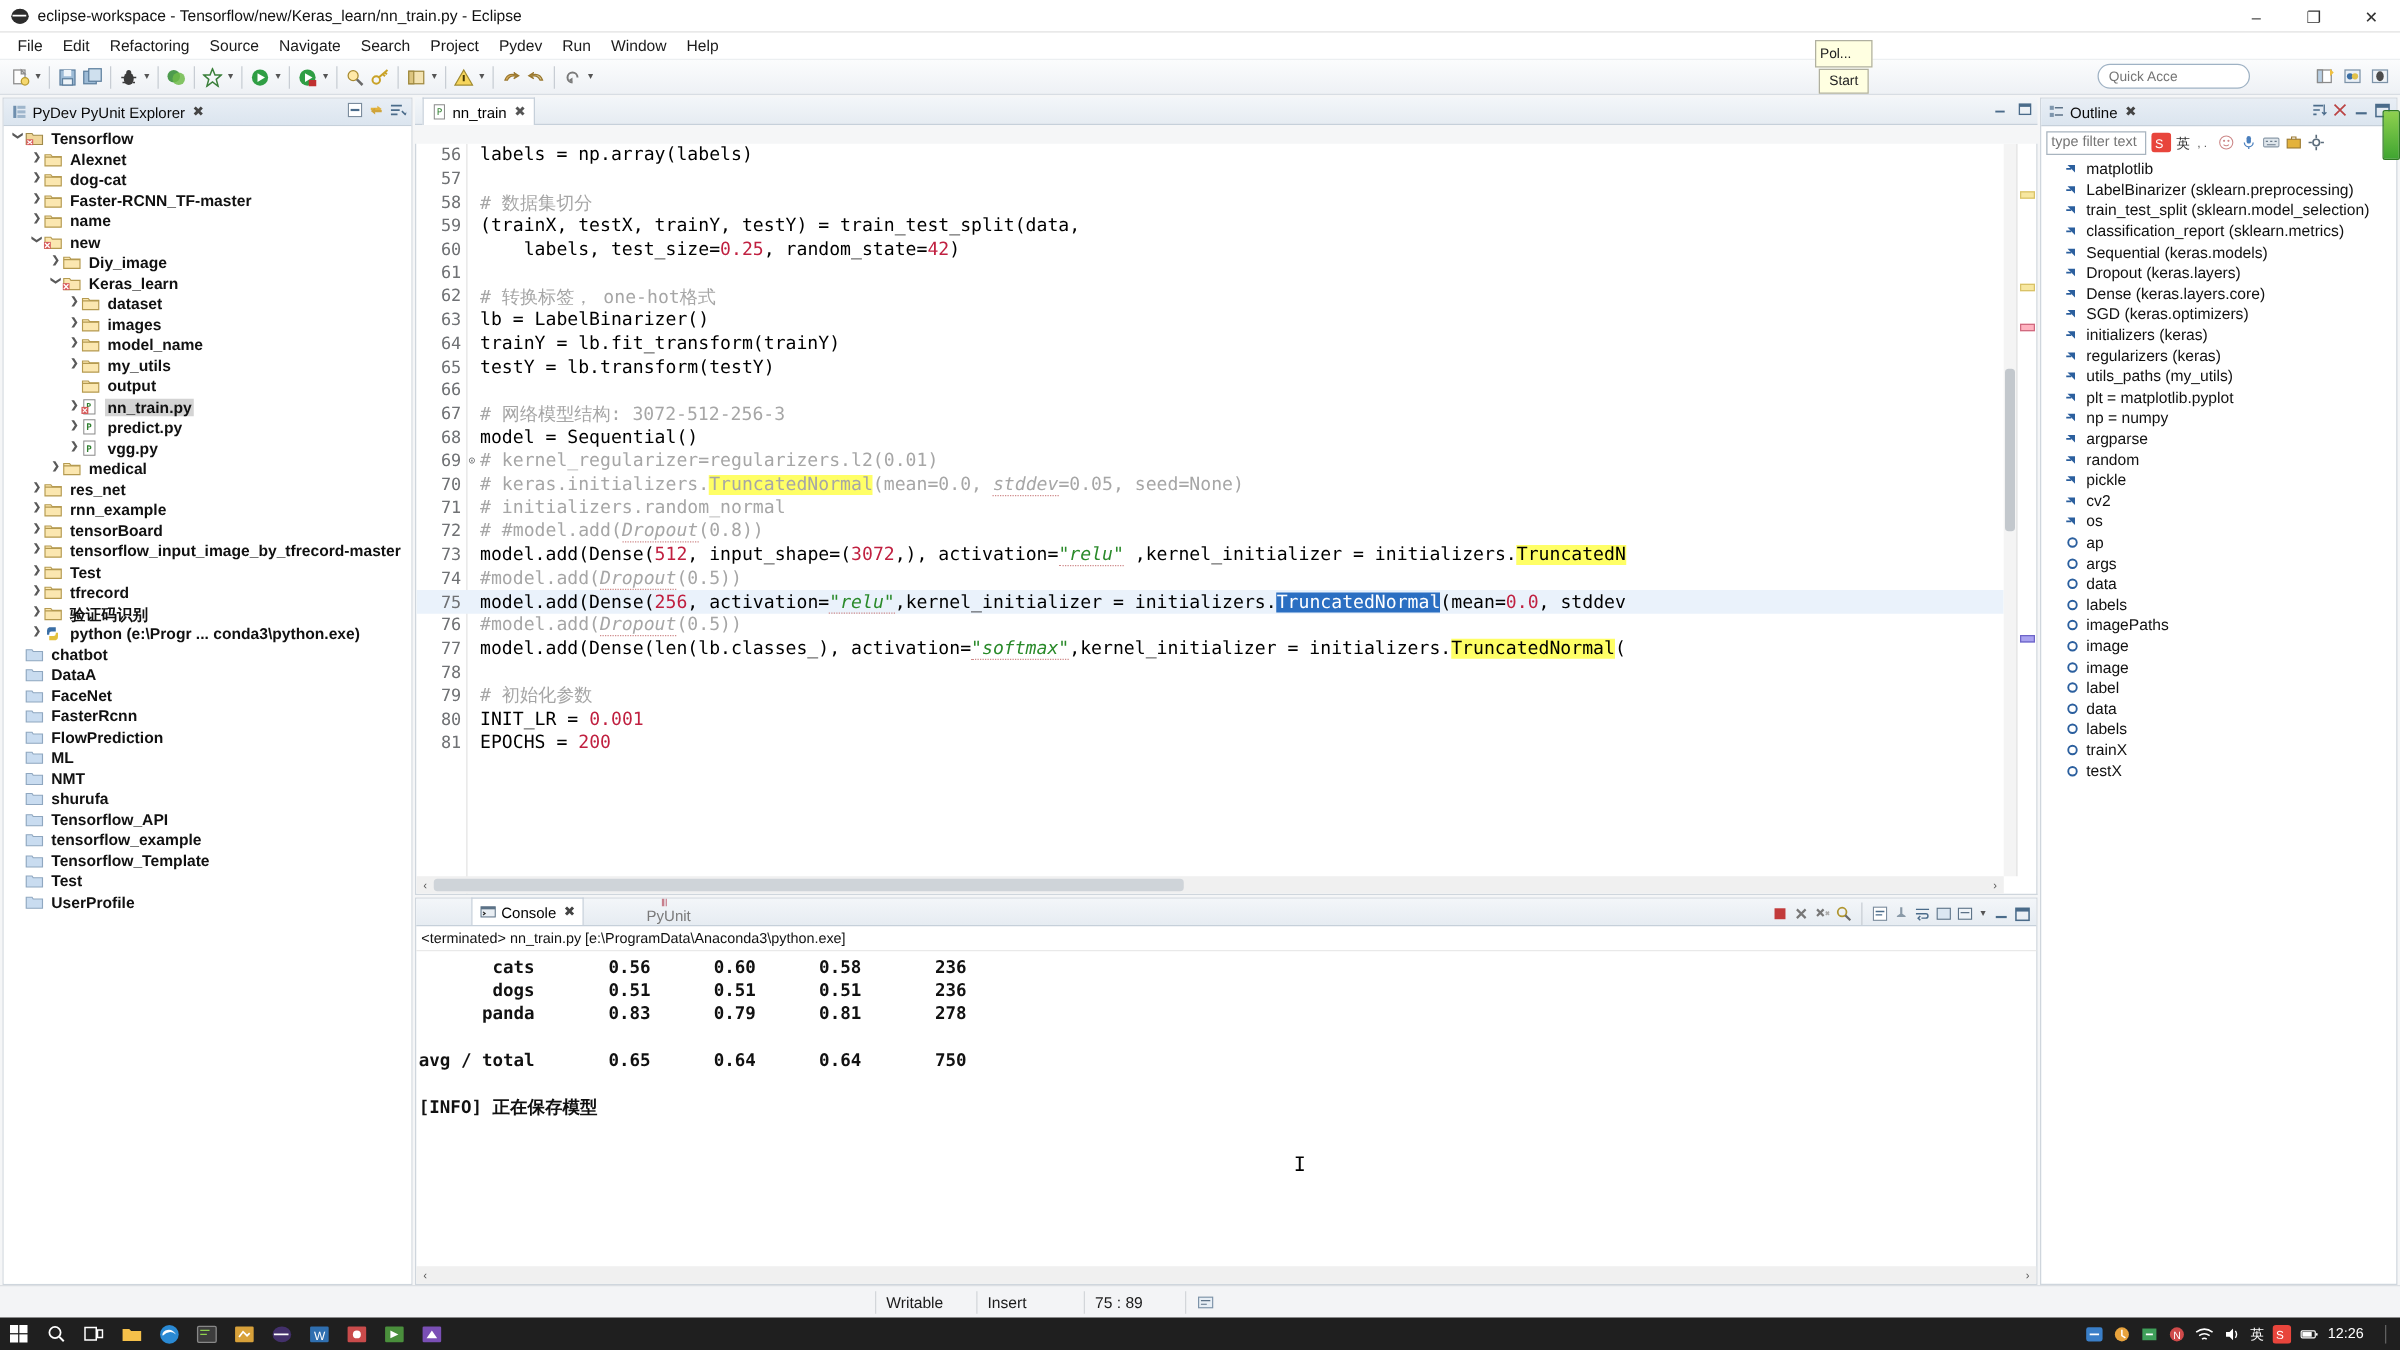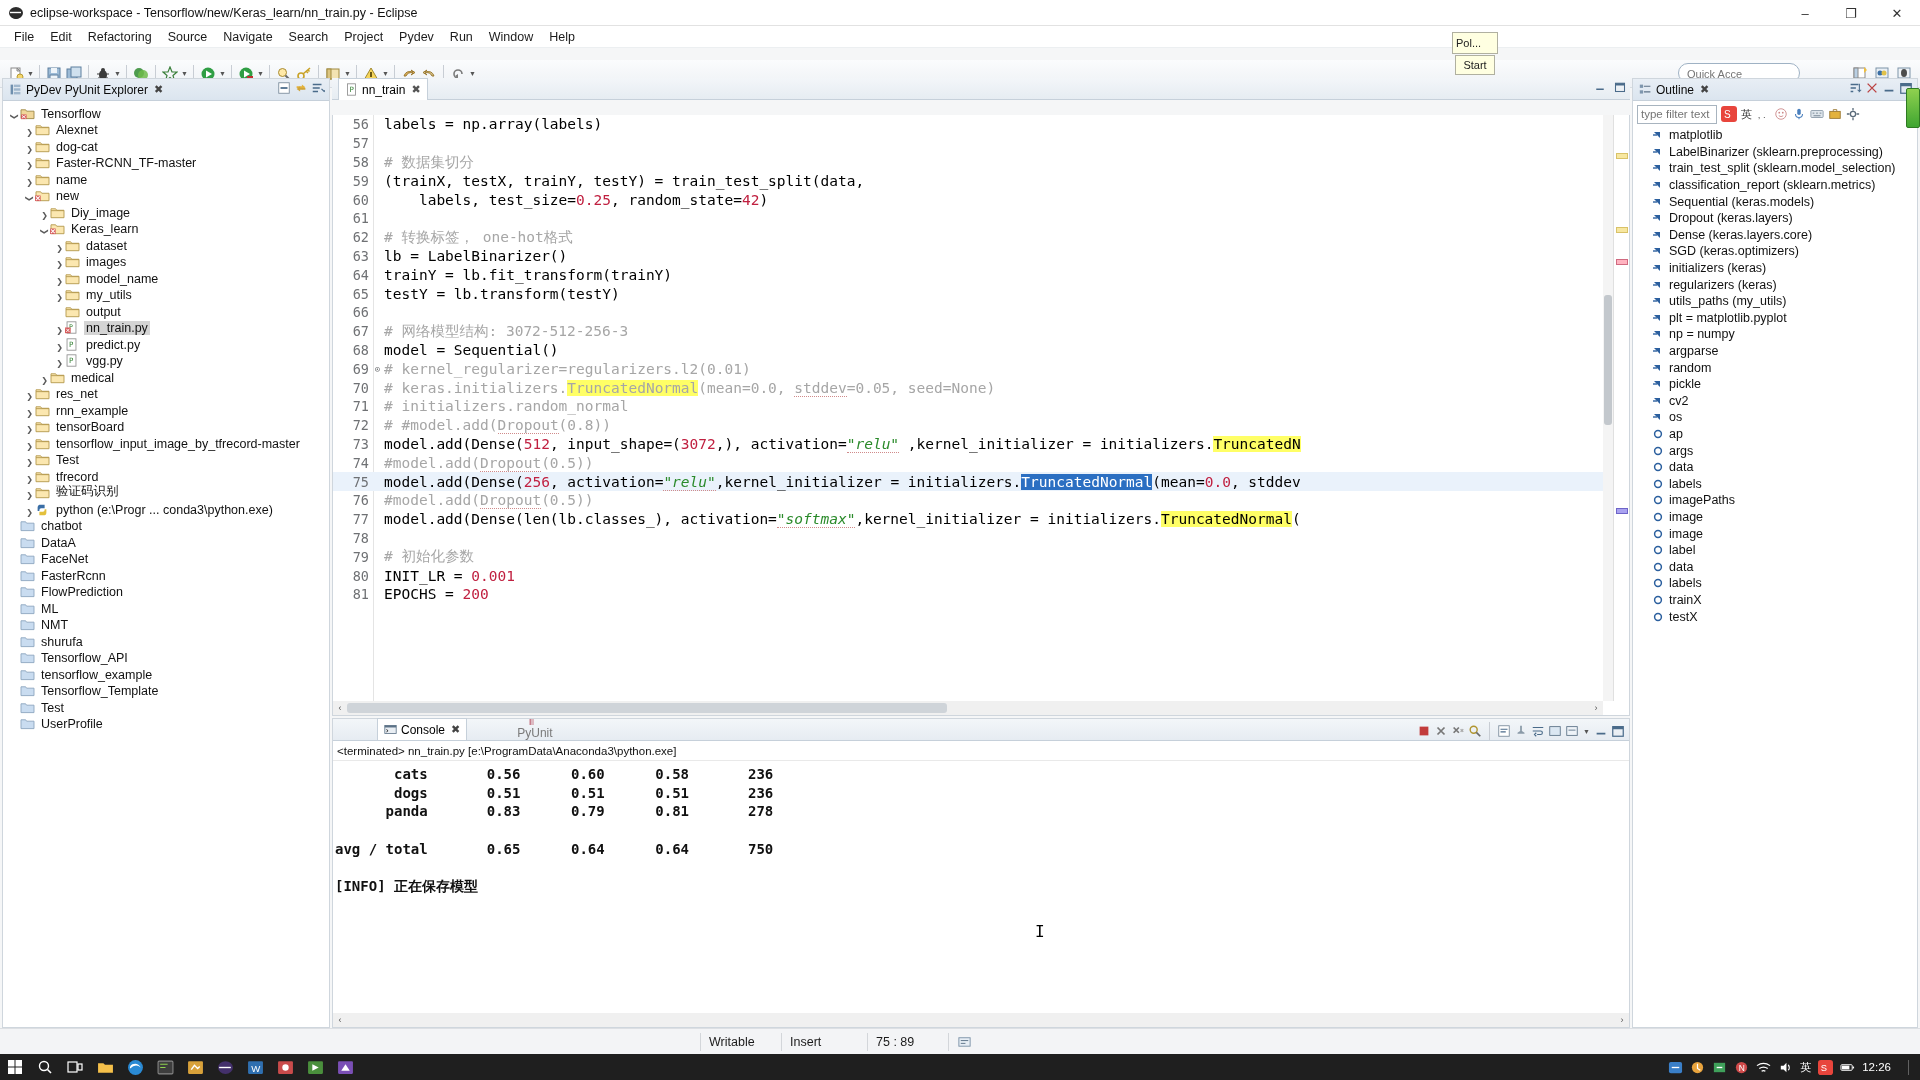--- a/index.html
+++ b/index.html
@@ -24,21 +24,21 @@
   .tb-btn{ width:46px; height:26px; display:flex; align-items:center; justify-content:center;
            font-size:13px; color:#333; }
 
   
   .menubar{ height:22px; background:#fff; display:flex; align-items:center; padding-left:6px;
             border-bottom:1px solid #eceff1; }
   .menuitem{ font-size:12.5px; padding:2px 8px; color:#1b1b1b; white-space:nowrap; }
 
   
   .toolbar{ height:28px; background:linear-gradient(#fbfcfd,#eef1f5); display:flex;
-            align-items:center; padding-left:4px; border-bottom:1px solid #d8dde3; position:relative;margin-top:12px;}
+            align-items:center; padding-left:4px; border-bottom:1px solid #d8dde3; position:relative;}
   .tgrp{ display:flex; align-items:center; padding:0 2px; }
   .tsep{ width:1px; height:18px; background:#c8cdd4; margin:0 4px; }
   .tbi{ width:20px;height:20px; display:flex; align-items:center; justify-content:center; }
   .tcaret{ width:9px; height:20px; display:flex;align-items:center;justify-content:center;
            font-size:7px; color:#555; }
   .quickaccess{ position:absolute; right:120px; top:3px; width:122px; height:20px;
       border:1px solid #9fb2c4; border-radius:10px; background:#fff; font-size:11px;
       color:#7b7b7b; padding:2px 18px 0 8px; }
   .rtools{ position:absolute; right:6px; top:3px; display:flex; gap:2px; }
 
@@ -58,21 +58,21 @@
              background:#fff; border:1px solid #cfd6dd; }
   .viewtab{ height:22px; background:linear-gradient(#e8eef5,#dbe5ef);
             display:flex; align-items:center; padding-left:6px; position:relative;
             border-bottom:1px solid #c6d0da; }
   .viewtab .vt-icon{ margin-right:4px; }
   .viewtab .vt-label{ font-size:12px; color:#0a0a0a; }
   .viewtab .vt-close{ font-size:11px; color:#444; margin-left:6px; }
   .vt-tools{ position:absolute; right:4px; top:2px; display:flex; gap:3px; align-items:center; }
   .tree{ position:absolute; left:0; top:22px; right:0; bottom:0; overflow:hidden;
          padding-top:3px; background:#fff; }
-  .trow{ height:16.5px; display:flex; align-items:flex-end; font-size:12.5px; white-space:nowrap; color:#111; }
+  .trow{ height:16.5px; display:flex; align-items:flex-start; font-size:12.5px; white-space:nowrap; color:#111;font-weight:bold; }
   .trow .arrow{ width:11px; text-align:center; font-size:8px; color:#5a5a5a; flex:none;}
   .trow .ico{ width:16px; height:14px; flex:none; margin-right:3px; position:relative;}
   .trow .lbl{ padding:0 2px; }
   .trow.sel .lbl{ background:#d4d4d4; }
 
   
   .editorarea{ position:absolute; left:332px; top:0; right:290px; bottom:0; }
   .edtabs{ height:22px; background:linear-gradient(#f3f6f9,#e6ecf2); position:relative;
            border-bottom:1px solid #c6d0da; }
   .edtab{ position:absolute; left:6px; top:0; height:22px; background:#fff;
@@ -89,21 +89,21 @@
   .gut{ width:40px; text-align:right; padding-right:4px; color:#6f7174; font-size:13.5px;
         flex:none; font-family:"DejaVu Sans Mono",monospace; }
   .foldmark{ width:9px; text-align:center; color:#6f7174; font-size:9px; flex:none;}
   .code{ padding-left:2px; }
   .cmt{ color:#a6a6a6; }
   .str{ color:#2a8a2a; font-style:italic; }
   .num{ color:#c02040; }
   .hl-yellow{ background:#ffff66; }
   .sel-blue{ background:#2b6fc2; color:#fff; }
   .linehl{ background:#eaf2fb; }
-  .squig{ border-bottom:1.5px dotted #d08a8a; }
+  .squig{ border-bottom:1.5px dotted #d08a8a;font-style:italic; }
   .vruler{ position:absolute; left:40px; top:0; bottom:0; width:1px; background:#e4e4e4; }
 
   .edruler{ position:absolute; right:0; top:0; width:16px; bottom:14px;
             background:#fff; border-left:1px solid #e0e0e0; }
   .rmark{ position:absolute; left:2px; width:12px; height:6px; }
   .edvscroll{ position:absolute; right:16px; top:0; width:10px; bottom:14px; background:#f4f4f4;}
   .edvthumb{ position:absolute; left:1px; width:8px; background:#c3c8cd; border-radius:3px;}
   .edhscroll{ position:absolute; left:0; right:26px; bottom:0; height:14px; background:#f0f0f0;
               display:flex; align-items:center; }
   .edhthumb{ height:10px; background:#cfd4d9; border-radius:3px; }

